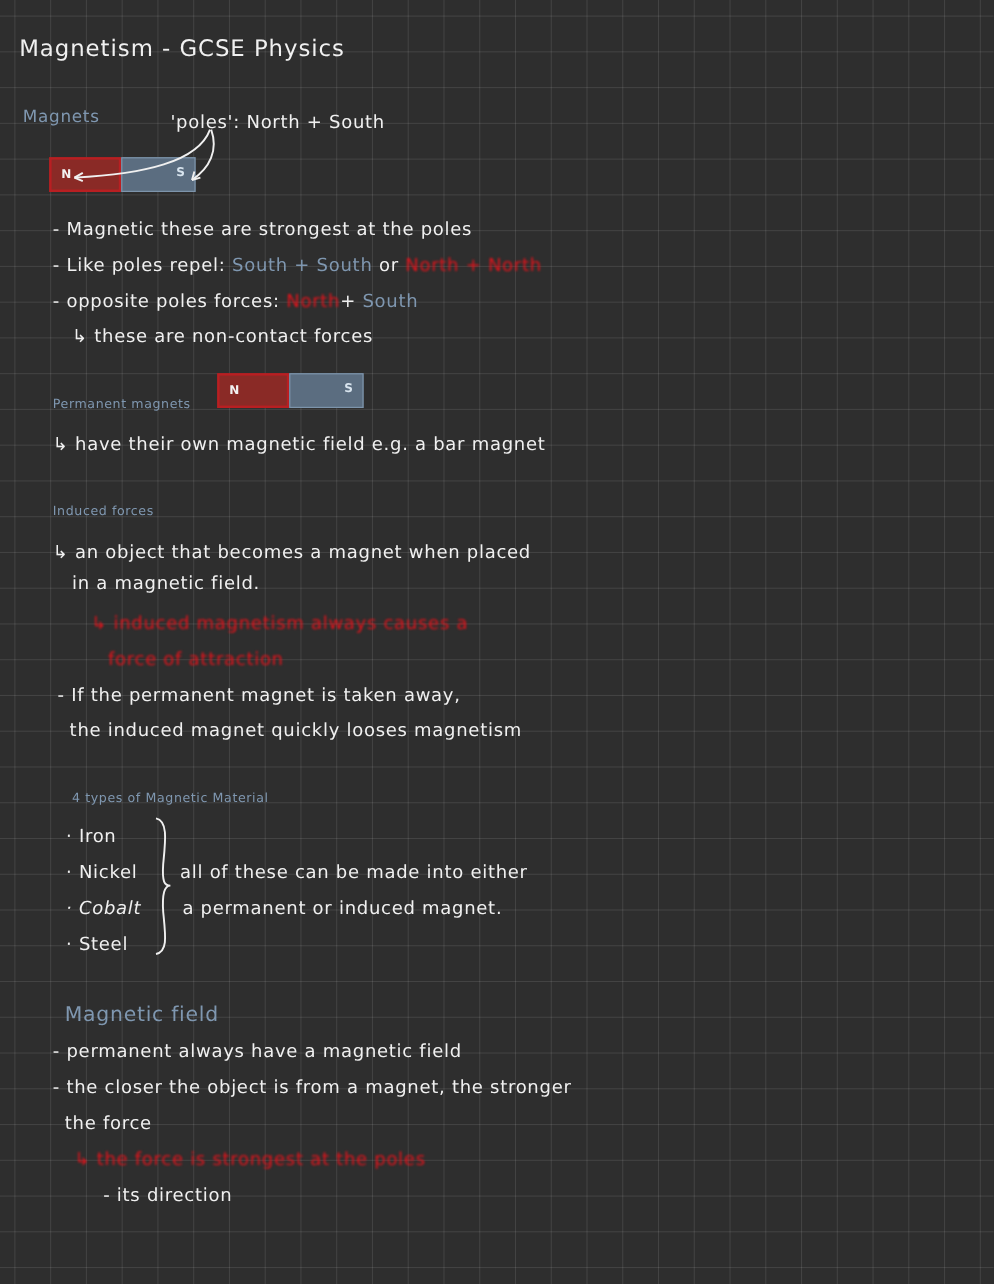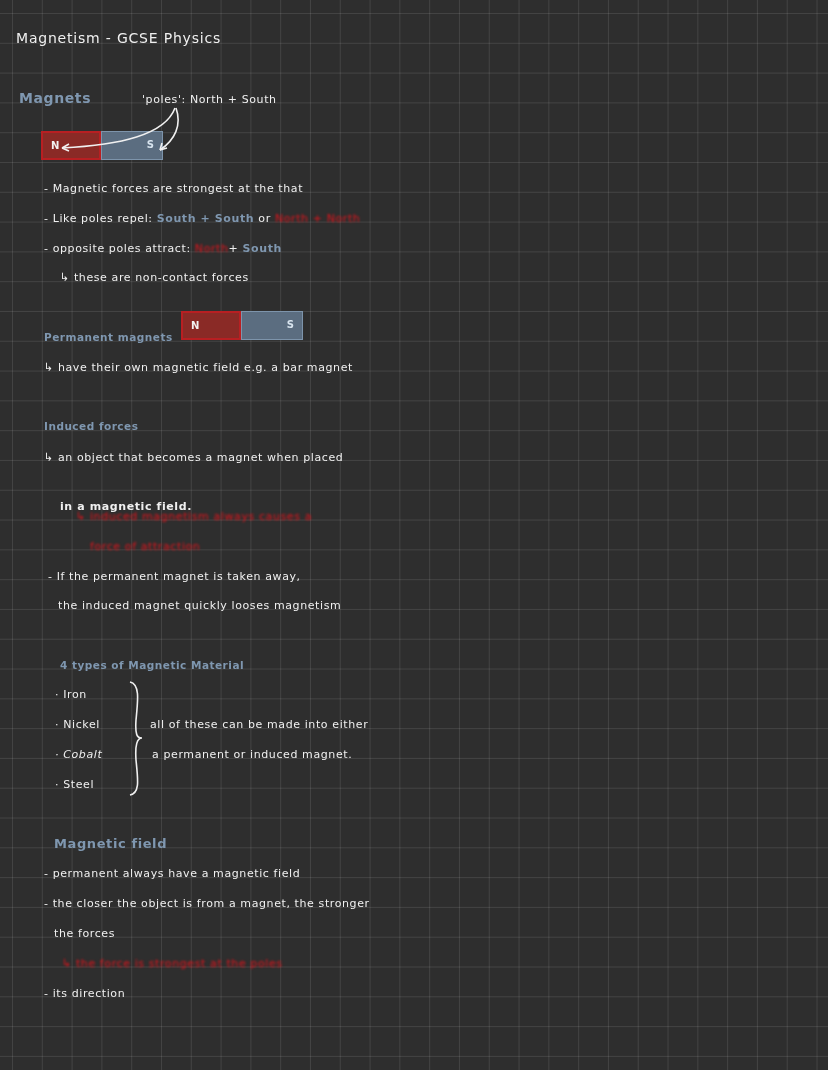--- a/index.html
+++ b/index.html
@@ -7,25 +7,25 @@
     width:828px; height:1070px; overflow:hidden; position:relative;
     background-color:#2e2e2e;
     background-image:
       linear-gradient(to right, rgba(255,255,255,0.10) 1px, transparent 1px),
       linear-gradient(to bottom, rgba(255,255,255,0.10) 1px, transparent 1px);
     background-size:29.8px 29.8px;
     background-position:12px 13px;
     font-family:"DejaVu Sans", sans-serif;
     color:#f2f2f2;
   }
-  .t { position:absolute; white-space:nowrap; font-size:11px; letter-spacing:0.6px; }
+  .t { position:absolute; white-space:nowrap; font-size:15px; letter-spacing:0.6px; }
   .white { color:#f0f0f0; }
-  .blue { color:#7f97b0;font-weight:bold; }
+  .blue { color:#7f97b0; }
   .red { color:#e0141c; filter:blur(1.1px); }
-  .title { font-size:14px; letter-spacing:0.8px;text-align:center; }
+  .title { font-size:19px; letter-spacing:0.8px;text-align:center; }
   .h1 { font-size:14px; letter-spacing:0.6px; }
   .h2 { font-size:10.5px; letter-spacing:0.5px; }
   .magnet { position:absolute; display:flex; height:29px; }
   .mag-n { width:60px; height:100%; background:#8a2a26; border:2px solid #b81f22; box-sizing:border-box; position:relative; }
   .mag-s { width:62px; height:100%; background:#5b6d80; border:1.5px solid #7d94ab; box-sizing:border-box; position:relative; }
   .pole-label { position:absolute; top:7px; font-size:10px; font-weight:bold; color:#f2f2f2; }
   .mag-n .pole-label { left:8px; }
   .mag-s .pole-label { right:8px; color:#d8e4ee; }
   svg { position:absolute; overflow:visible; }
 </style>
@@ -47,67 +47,67 @@
       <span class="pole-label">S</span>
     </div>
   </div>
   <svg width="1" height="1" style="left:0;top:0;">
     <path d="M175 108 C165 135, 120 145, 62 148" stroke="#f0f0f0" stroke-width="1.6" fill="none"></path>
     <path d="M62 148 l7 -4 M62 148 l7 3" stroke="#f0f0f0" stroke-width="1.6" fill="none"></path>
     <path d="M176 108 C182 125, 175 140, 160 150" stroke="#f0f0f0" stroke-width="1.6" fill="none"></path>
     <path d="M160 150 l2 -7 M160 150 l7 -2" stroke="#f0f0f0" stroke-width="1.6" fill="none"></path>
   </svg>
 
-  <div class="t white" style="left:44px;top:182px;">- Magnetic forces are strongest at the that</div>
+  <div class="t white" style="left:44px;top:182px;">- Magnetic these are strongest at the poles</div>
 
   <div class="t" style="left:44px;top:212px;">
     <span class="white">- Like poles repel:</span>
     <span class="blue">South + South</span>
     <span class="white">or</span>
     <span class="red">North + North</span>
   </div>
 
   <div class="t" style="left:44px;top:242px;">
-    <span class="white">- opposite poles attract:</span>
+    <span class="white">- opposite poles forces:</span>
     <span class="red">North</span><span class="white">+</span>
     <span class="blue">South</span>
   </div>
 
   <div class="t white" style="left:60px;top:271px;text-align:center;">↳ these are non-contact forces</div>
 
   <div class="t blue h2" style="left:44px;top:331px;">Permanent magnets</div>
   <div class="magnet" style="left:181px;top:311px;">
     <div class="mag-n">
       <span class="pole-label">N</span>
     </div>
     <div class="mag-s">
       <span class="pole-label">S</span>
     </div>
   </div>
   <div class="t white" style="left:44px;top:361px;">↳ have their own magnetic field e.g. a bar magnet</div>
 
   <div class="t blue h2" style="left:44px;top:420px;">Induced forces</div>
   <div class="t white" style="left:44px;top:451px;">↳ an object that becomes a magnet when placed</div>
-  <div class="t white" style="left:60px;top:500px;font-weight:bold;">in a magnetic field.</div>
+  <div class="t white" style="left:60px;top:477px;">in a magnetic field.</div>
   <div class="t red" style="left:76px;top:510px;">↳ induced magnetism always causes a</div>
   <div class="t red" style="left:90px;top:540px;">force of attraction</div>
   <div class="t white" style="left:48px;top:570px;">- If the permanent magnet is taken away,</div>
   <div class="t white" style="left:58px;top:599px;">the induced magnet quickly looses magnetism</div>
 
   <div class="t blue h2" style="left:60px;top:659px;">4 types of Magnetic Material</div>
   <div class="t white" style="left:55px;top:688px;">· Iron</div>
   <div class="t white" style="left:55px;top:718px;">· Nickel</div>
   <div class="t white" style="left:55px;top:748px;font-style:italic;">· Cobalt</div>
   <div class="t white" style="left:55px;top:778px;">· Steel</div>
   <svg width="1" height="1" style="left:0;top:0;">
     <path d="M130 682 C140 684, 138 700, 136 720 C135 735, 137 738, 142 738 C137 738, 135 745, 136 760 C138 780, 140 793, 130 795" stroke="#f0f0f0" stroke-width="1.6" fill="none"></path>
   </svg>
   <div class="t white" style="left:150px;top:718px;">all of these can be made into either</div>
   <div class="t white" style="left:152px;top:748px;">a permanent or induced magnet.</div>
 
-  <div class="t blue" style="left:54px;top:836px;font-size:13px;">Magnetic field</div>
+  <div class="t blue" style="left:54px;top:836px;font-size:17px;">Magnetic field</div>
   <div class="t white" style="left:44px;top:867px;">- permanent always have a magnetic field</div>
   <div class="t white" style="left:44px;top:897px;text-align:right;">- the closer the object is from a magnet, the stronger</div>
-  <div class="t white" style="left:54px;top:927px;">the forces</div>
+  <div class="t white" style="left:54px;top:927px;">the force</div>
   <div class="t red" style="left:62px;top:957px;">↳ the force is strongest at the poles</div>
-  <div class="t white" style="left:44px;top:987px;">- its direction</div>
+  <div class="t white" style="left:44px;top:987px;padding-left:42px;">- its direction</div>
 
 </div>
 
 </body></html>

